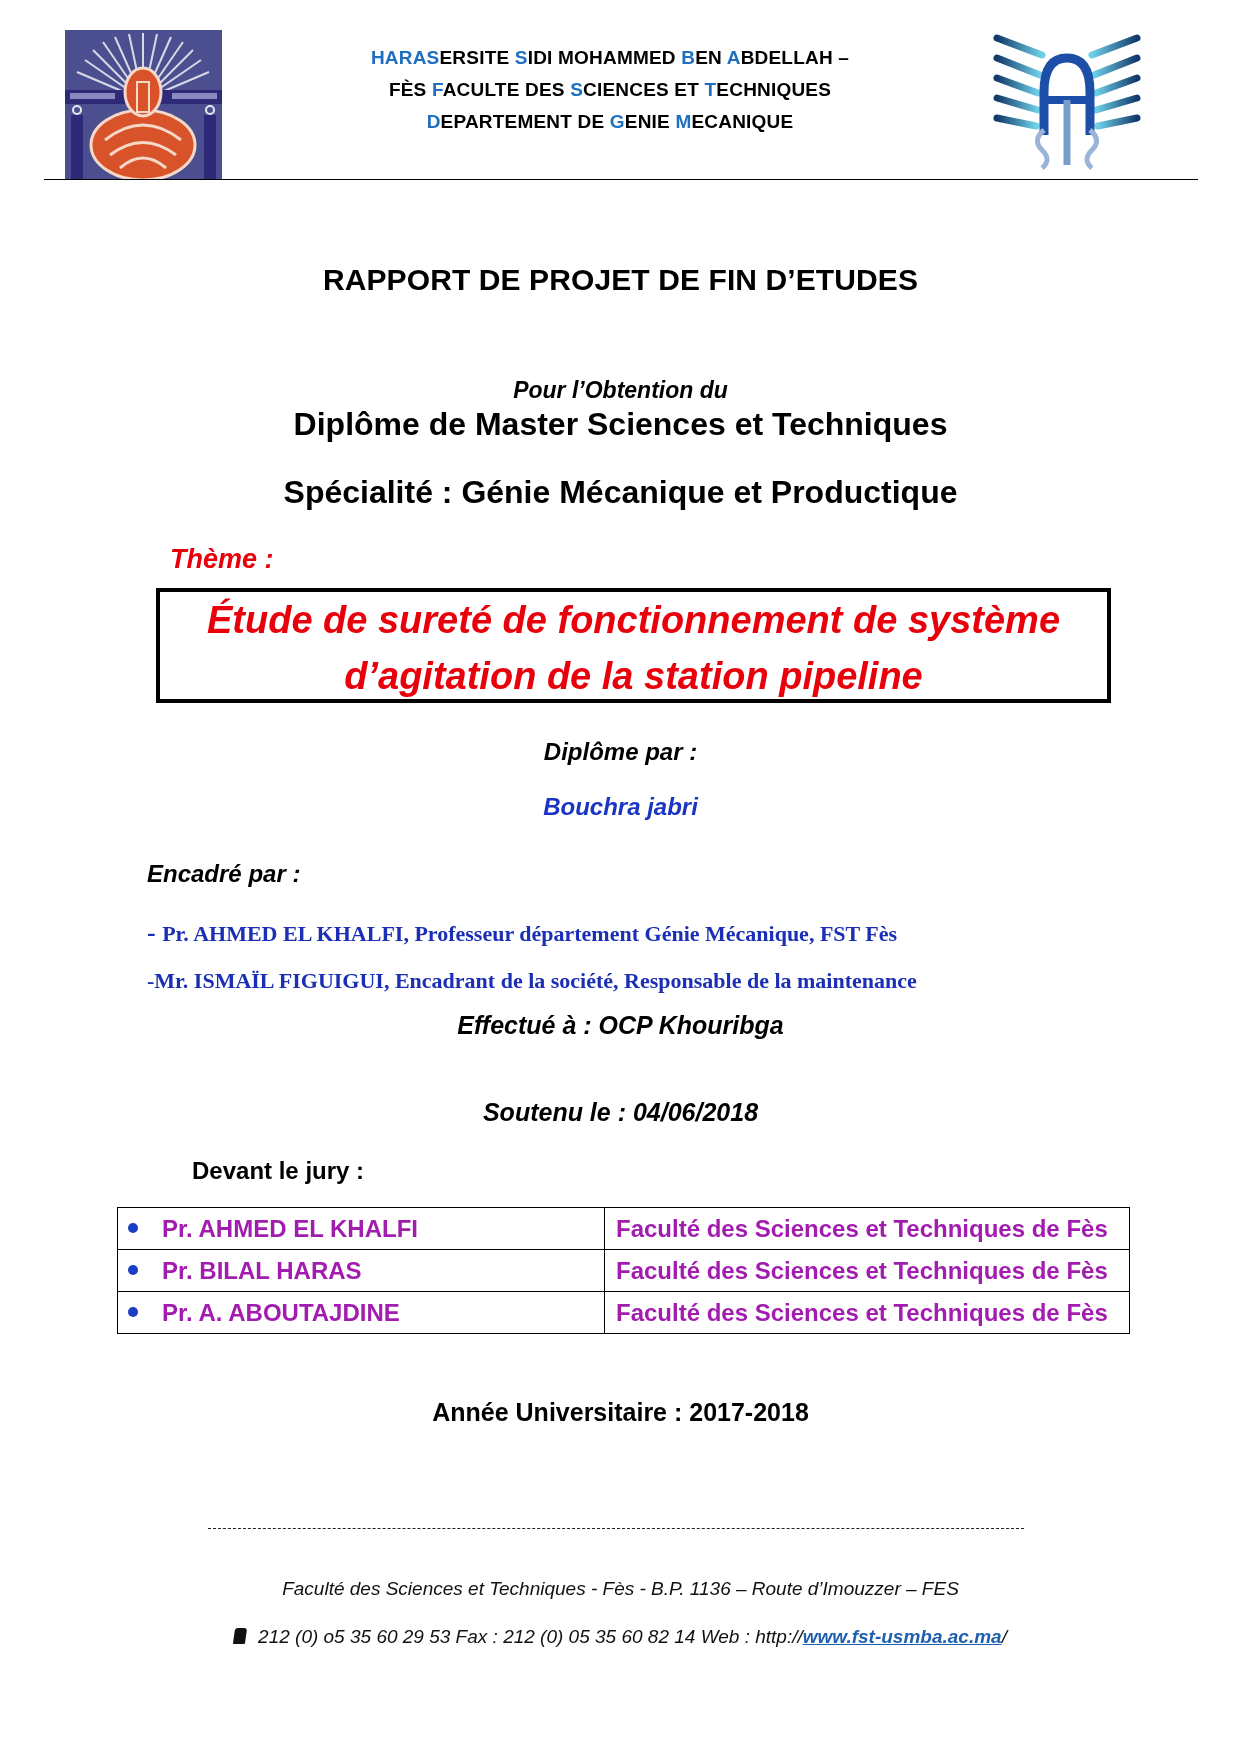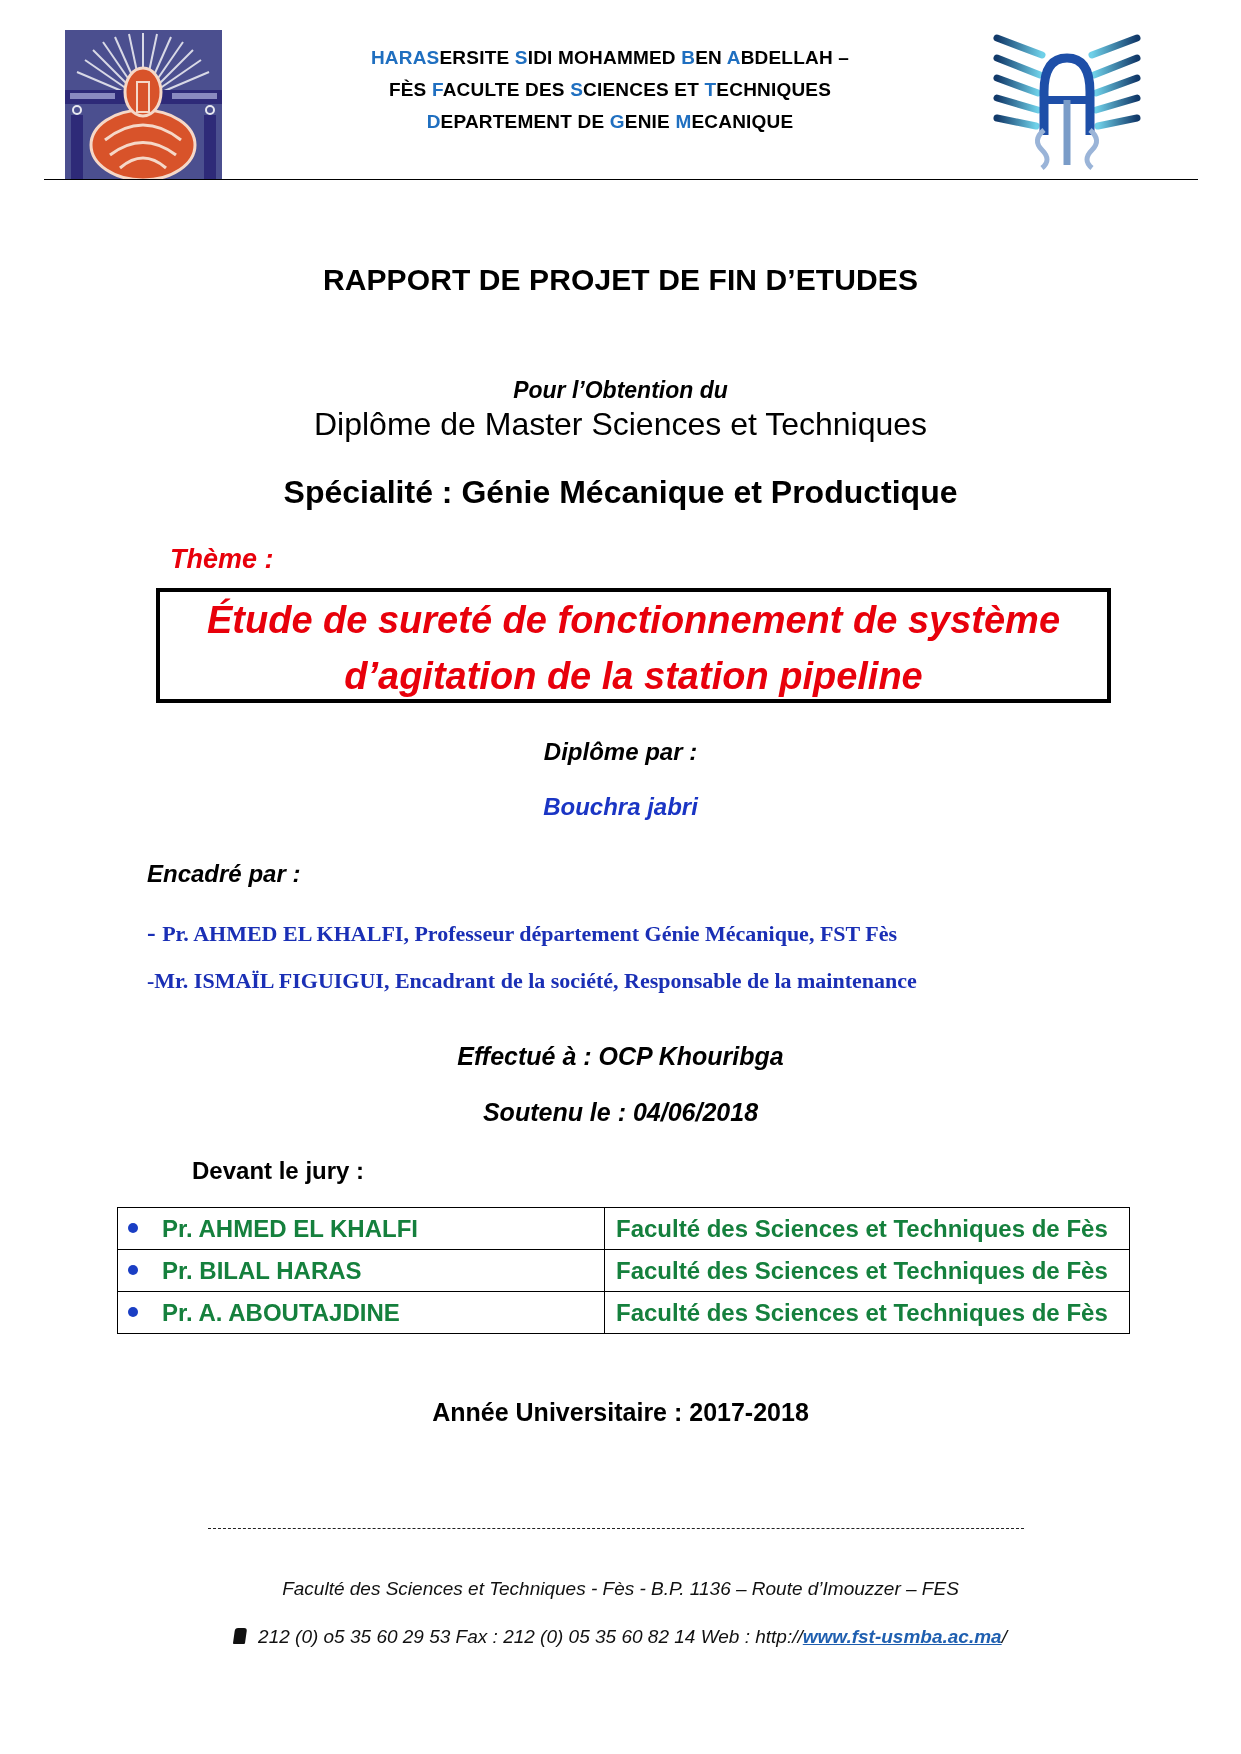--- a/index.html
+++ b/index.html
@@ -39,21 +39,21 @@
     .header-text .line { display: block; white-space: nowrap; }
     .header-text .hl { color: #1f6fc0; }
     .header-rule {
       left: 44px; top: 179px; width: 1154px; height: 0;
       border-top: 1.5px solid #000;
     }
 
     
     .t-rapport { top: 263px; font-size: 30px; font-weight: bold; letter-spacing: 0.1px; }
     .t-pour { top: 342px; font-size: 23px; font-weight: bold; font-style: italic; margin-top: 35px; }
-    .t-diplome { top: 406px; font-size: 32px; font-weight: normal; }
+    .t-diplome { top: 406px; font-size: 32px; font-weight: bold; }
     .t-specialite { top: 474px; font-size: 32px; font-weight: bold; }
 
     .theme-label {
       left: 170px; top: 544px;
       font-size: 27px; font-weight: bold; font-style: italic;
       color: #e8000b;
     }
     .theme-box {
       left: 156px; top: 588px; width: 955px; height: 115px;
       border: 4px solid #000;
@@ -80,37 +80,37 @@
       font-family: "Liberation Serif", "DejaVu Serif", serif;
       font-weight: bold;
       font-size: 22px;
       color: #1a2fb5;
       white-space: nowrap;
     }
     .enc-1 { top: 918px; }
     .enc-2 { top: 968px; }
     .enc-1 .dash { font-size: 26px; }
 
-    .t-effectue { top: 1042px; font-size: 25px; font-weight: bold; font-style: italic; }
+    .t-effectue { top: 1011px; font-size: 25px; font-weight: bold; font-style: italic; }
     .t-soutenu { top: 1098px; font-size: 25px; font-weight: bold; font-style: italic; }
 
     .jury-label {
       left: 147px; top: 1157px;
       font-size: 24px; font-weight: bold; margin-left: 45px;
     }
 
     .jury-table {
       left: 117px; top: 1207px; width: 1013px;
       border-collapse: collapse;
     }
     .jury-table td {
       border: 1.5px solid #000;
       height: 41px;
       padding: 0;
-      color: #15803d;
+      color: #a21caf;
       font-weight: bold;
       font-size: 24px;
       vertical-align: middle;
       white-space: nowrap;
     }
     .jury-table td.name-cell { width: 486px; }
     .jury-table td.inst-cell { padding-left: 11px; }
     .bullet {
       display: inline-block;
       width: 10px; height: 10px;

